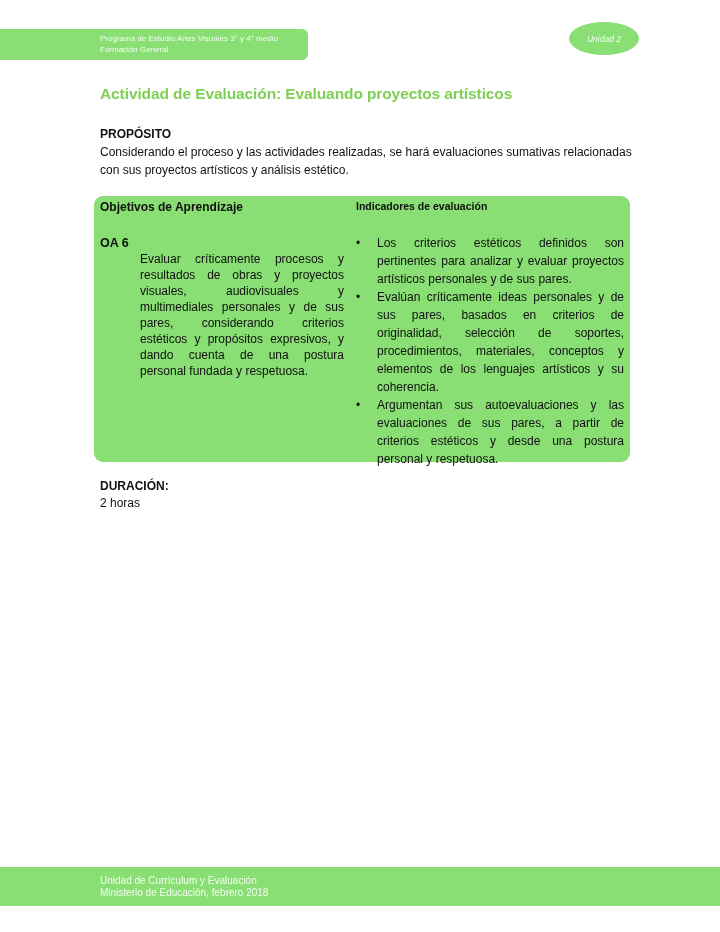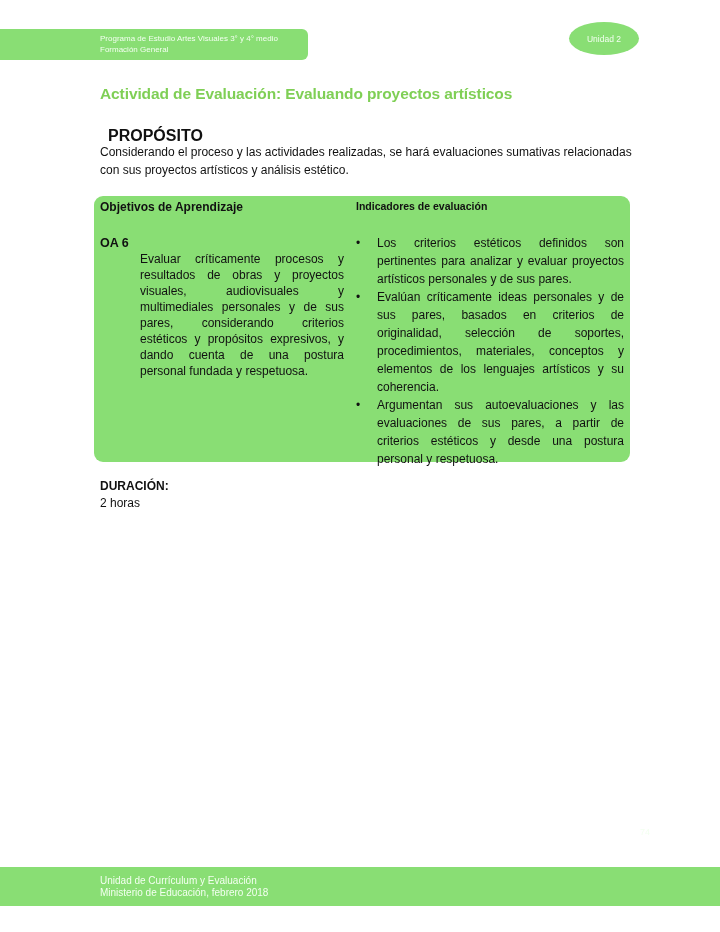--- a/index.html
+++ b/index.html
@@ -3,23 +3,23 @@
 <meta charset="utf-8">
 <style>
   html, body { margin:0; padding:0; }
   body { width:720px; height:932px; background:#ffffff; position:relative; overflow:hidden;
          font-family:"Liberation Sans", sans-serif; color:#111; }
   .header-band { position:absolute; left:0; top:29px; width:308px; height:31px; background:#89de74;
                  border-radius:0 6px 6px 0; }
   .header-text { position:absolute; left:100px; top:33px; font-size:8px; line-height:11px; color:#f3fff0; }
   .unit-pill { position:absolute; left:569px; top:22px; width:70px; height:33px; background:#89de74;
                border-radius:50%; display:flex; align-items:center; justify-content:center;
-               font-size:8.5px; color:#f3fff0; }
+               font-size:8.5px; color:#f3fff0;font-style:italic; }
   .title { position:absolute; left:100px; top:85px; font-size:15.5px; font-weight:bold; color:#7fcf55; letter-spacing:-0.1px; }
-  .purpose-head { position:absolute; left:100px; top:127px; font-size:16px; font-weight:bold;margin-left:8px; }
+  .purpose-head { position:absolute; left:100px; top:127px; font-size:12px; font-weight:bold; }
   .purpose-text { position:absolute; left:100px; top:143px; width:540px; font-size:12px; line-height:18px; }
   .box { position:absolute; left:94px; top:196px; width:536px; height:266px; background:#89de74;border-radius:9px; }
   .col-left { position:absolute; left:6px; top:3px; width:244px; }
   .col-right { position:absolute; left:262px; top:3px; width:268px; }
   .col-head-l { font-size:12px; font-weight:bold; line-height:16px; }
   .col-head-r { font-size:10.5px; font-weight:bold; line-height:14px; }
   .oa-title { margin-top:20px; font-size:12.5px; font-weight:bold; line-height:16px; }
   .oa-text { font-size:12px; line-height:16px; text-align:justify;margin-left:40px; }
   ul.ind { list-style:none; margin:21px 0 0 0; padding:0; }
   ul.ind li { position:relative; padding-left:21px; font-size:12px; line-height:18px; text-align:justify; }

